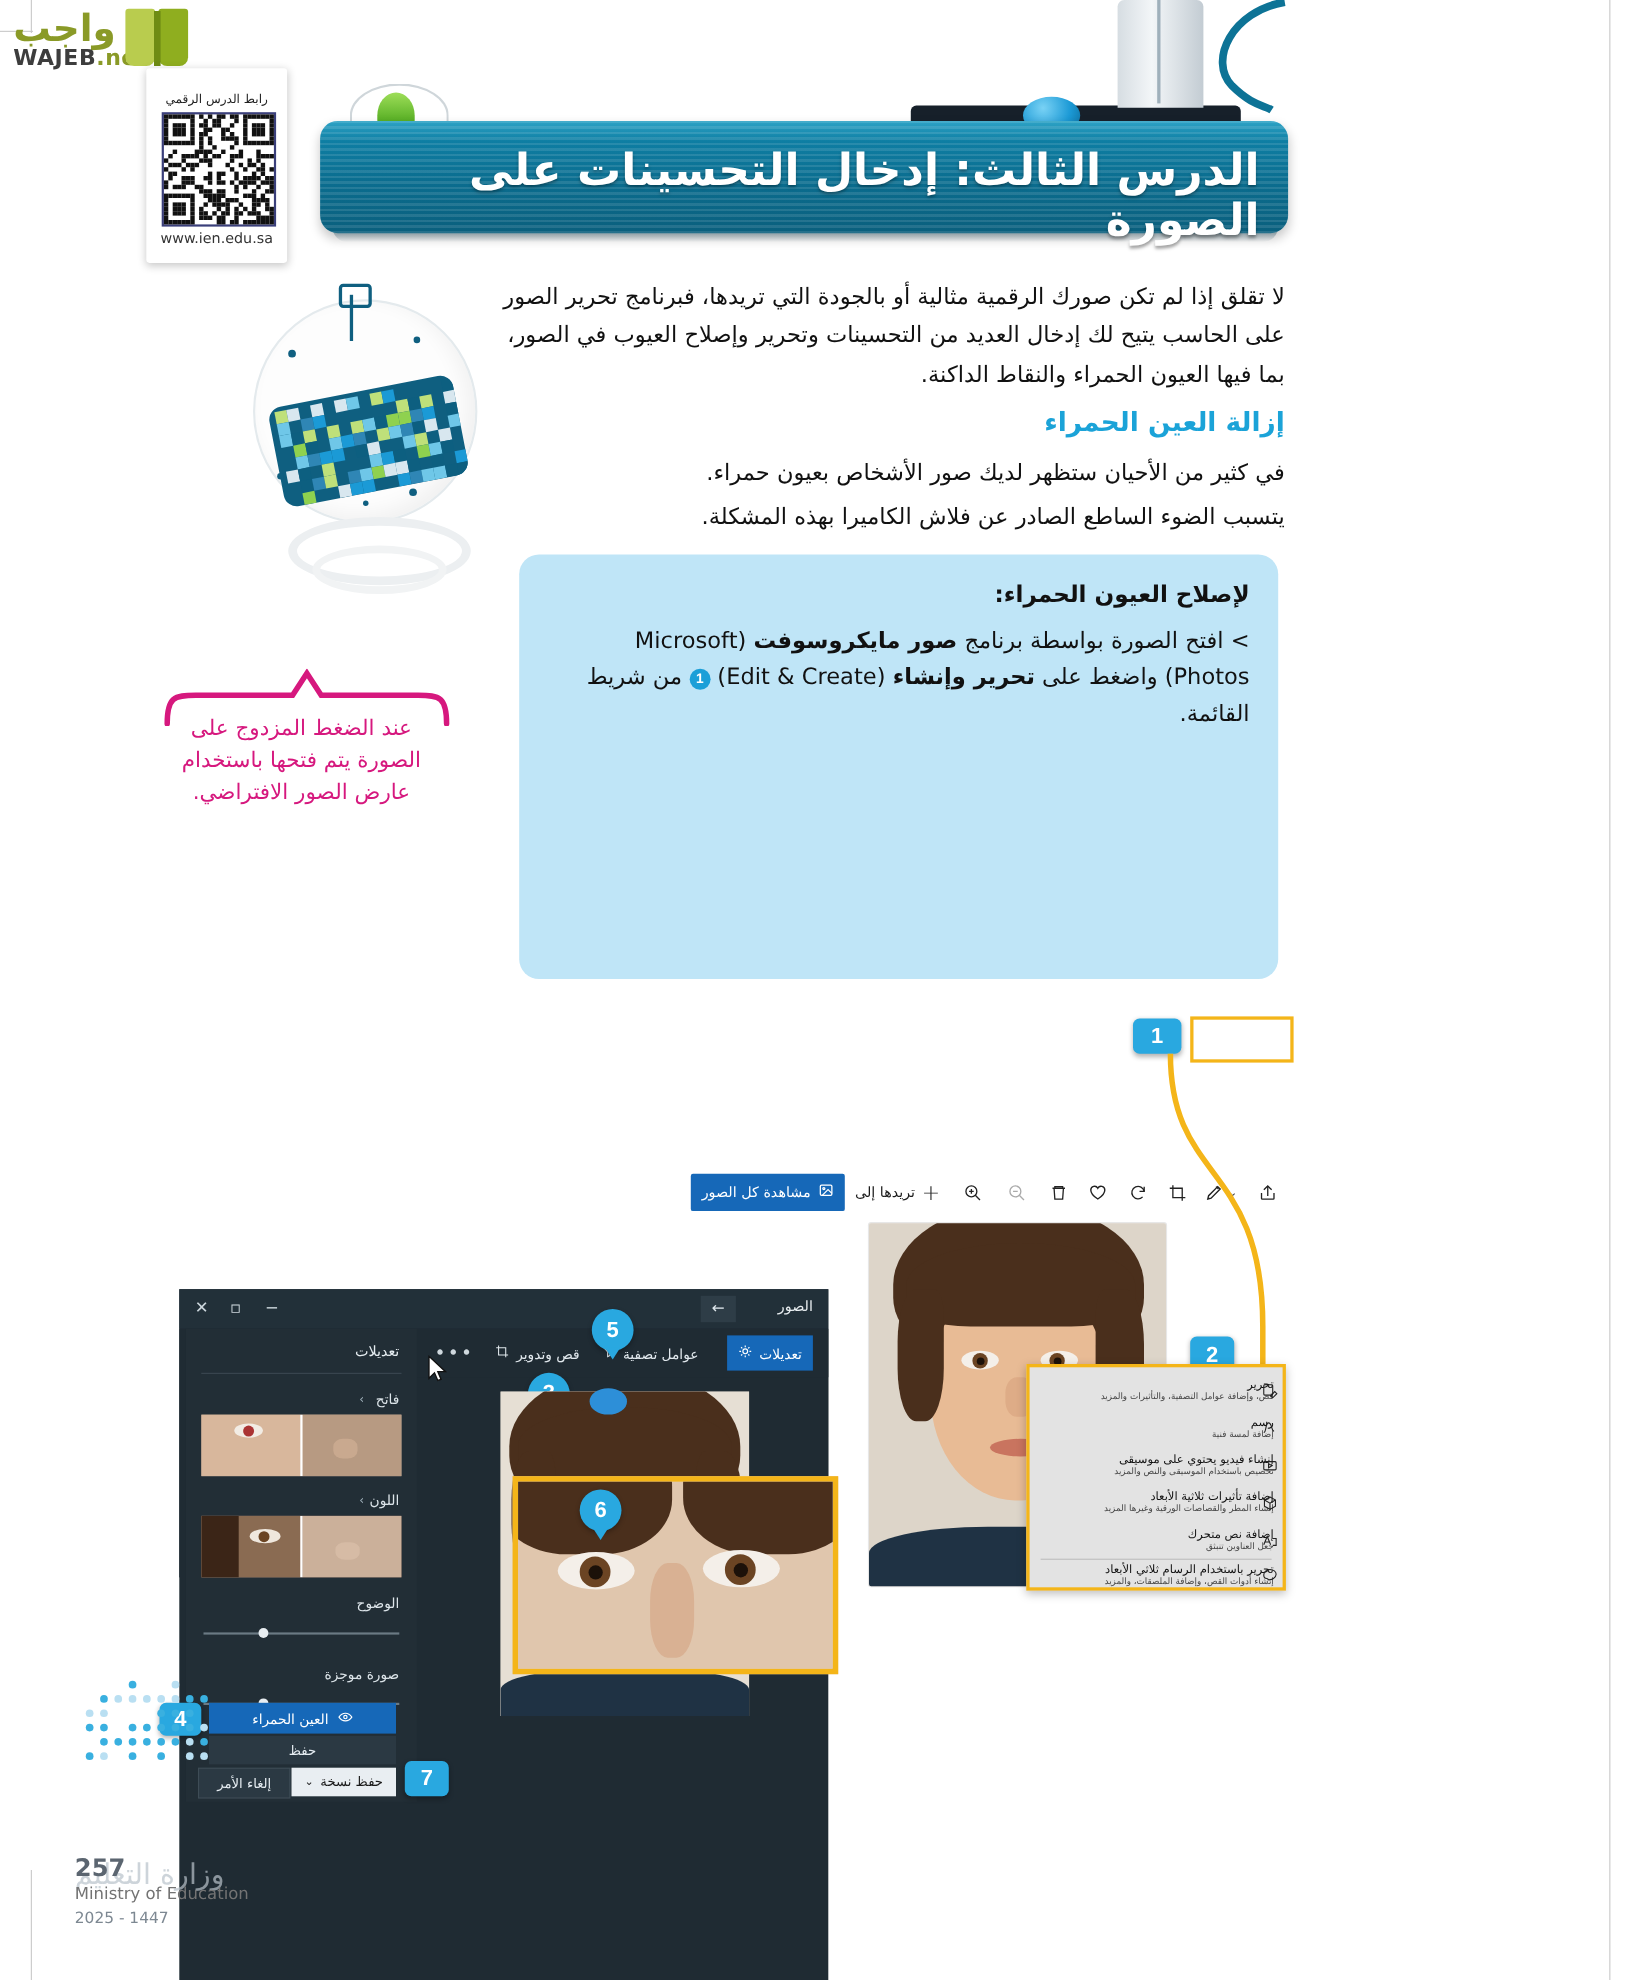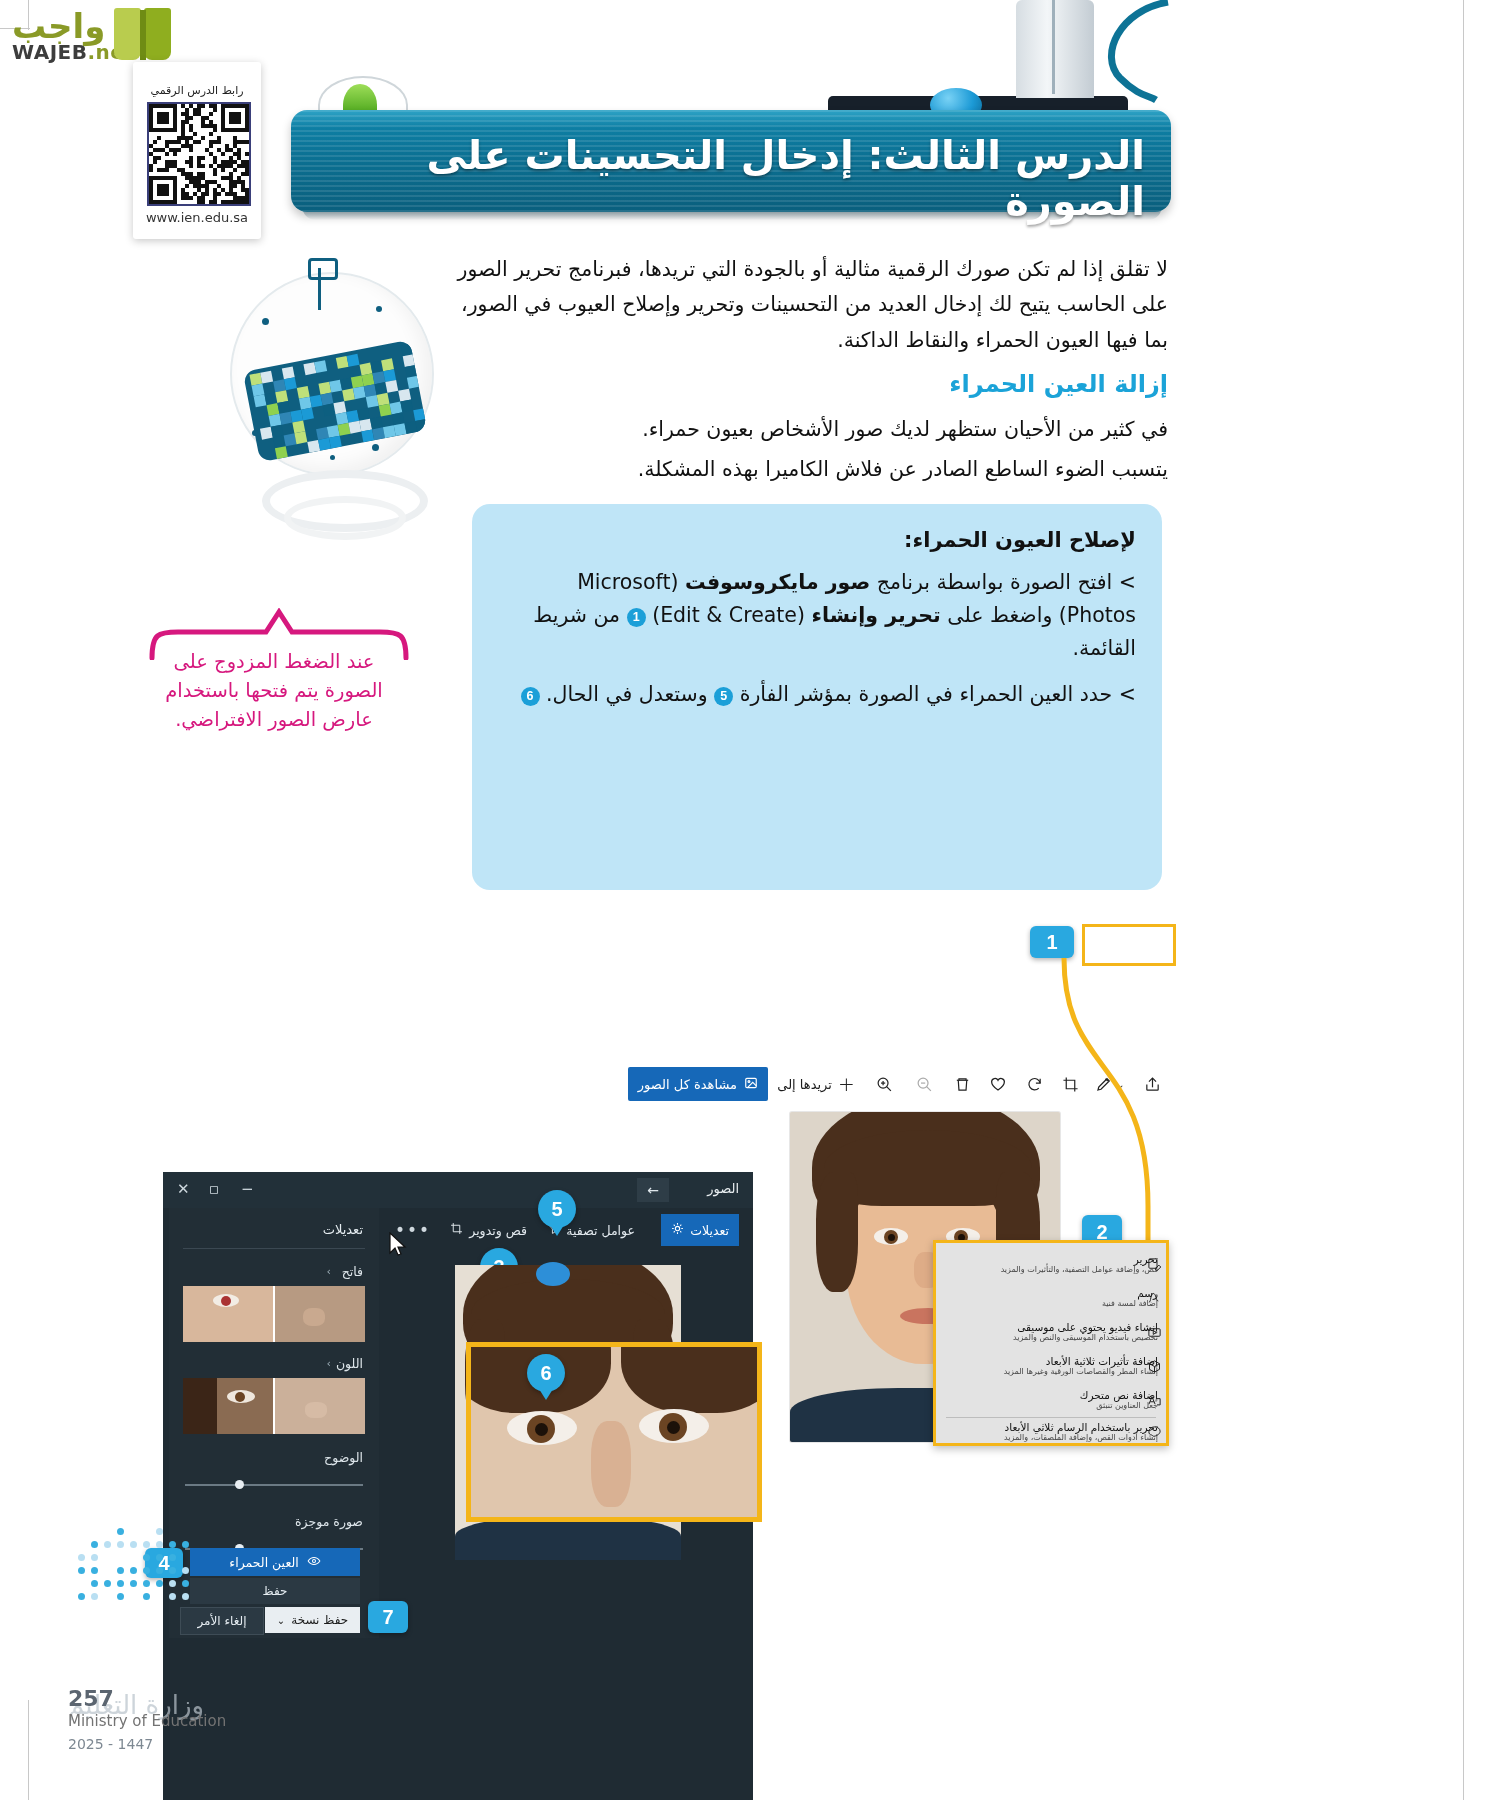--- a/index.html
+++ b/index.html
@@ -652,23 +652,20 @@
 <div class="abs bluecard">
   <div class="head">لإصلاح العيون الحمراء:</div>
   <div class="steps">
 
     <div class="step">
       <span>&gt; افتح الصورة بواسطة برنامج </span><b>صور مايكروسوفت</b><span> (Microsoft Photos) واضغط على </span><b>تحرير وإنشاء</b><span> (Edit &amp; Create) </span><span class="badge">1</span><span> من شريط القائمة.</span>
     </div>
 
 
 
-    <div class="step">
-      <span>&gt; حدد العين الحمراء في الصورة بمؤشر الفأرة </span><span class="badge">5</span><span> وستعدل في الحال. </span><span class="badge">6</span>
-    </div>
 
 
   </div>
 </div>
 
 <svg class="abs pinkbrace" viewBox="0 0 262 52">
   <path d="M4,50 C4,26 10,24 30,24 L118,24 L131,4 L144,24 L232,24 C252,24 258,26 258,50" fill="none" stroke="#d6187e" stroke-width="5" stroke-linecap="round"></path>
 </svg>
 <div class="abs pinktext">عند الضغط المزدوج على الصورة يتم فتحها باستخدام عارض الصور الافتراضي.</div>
 

